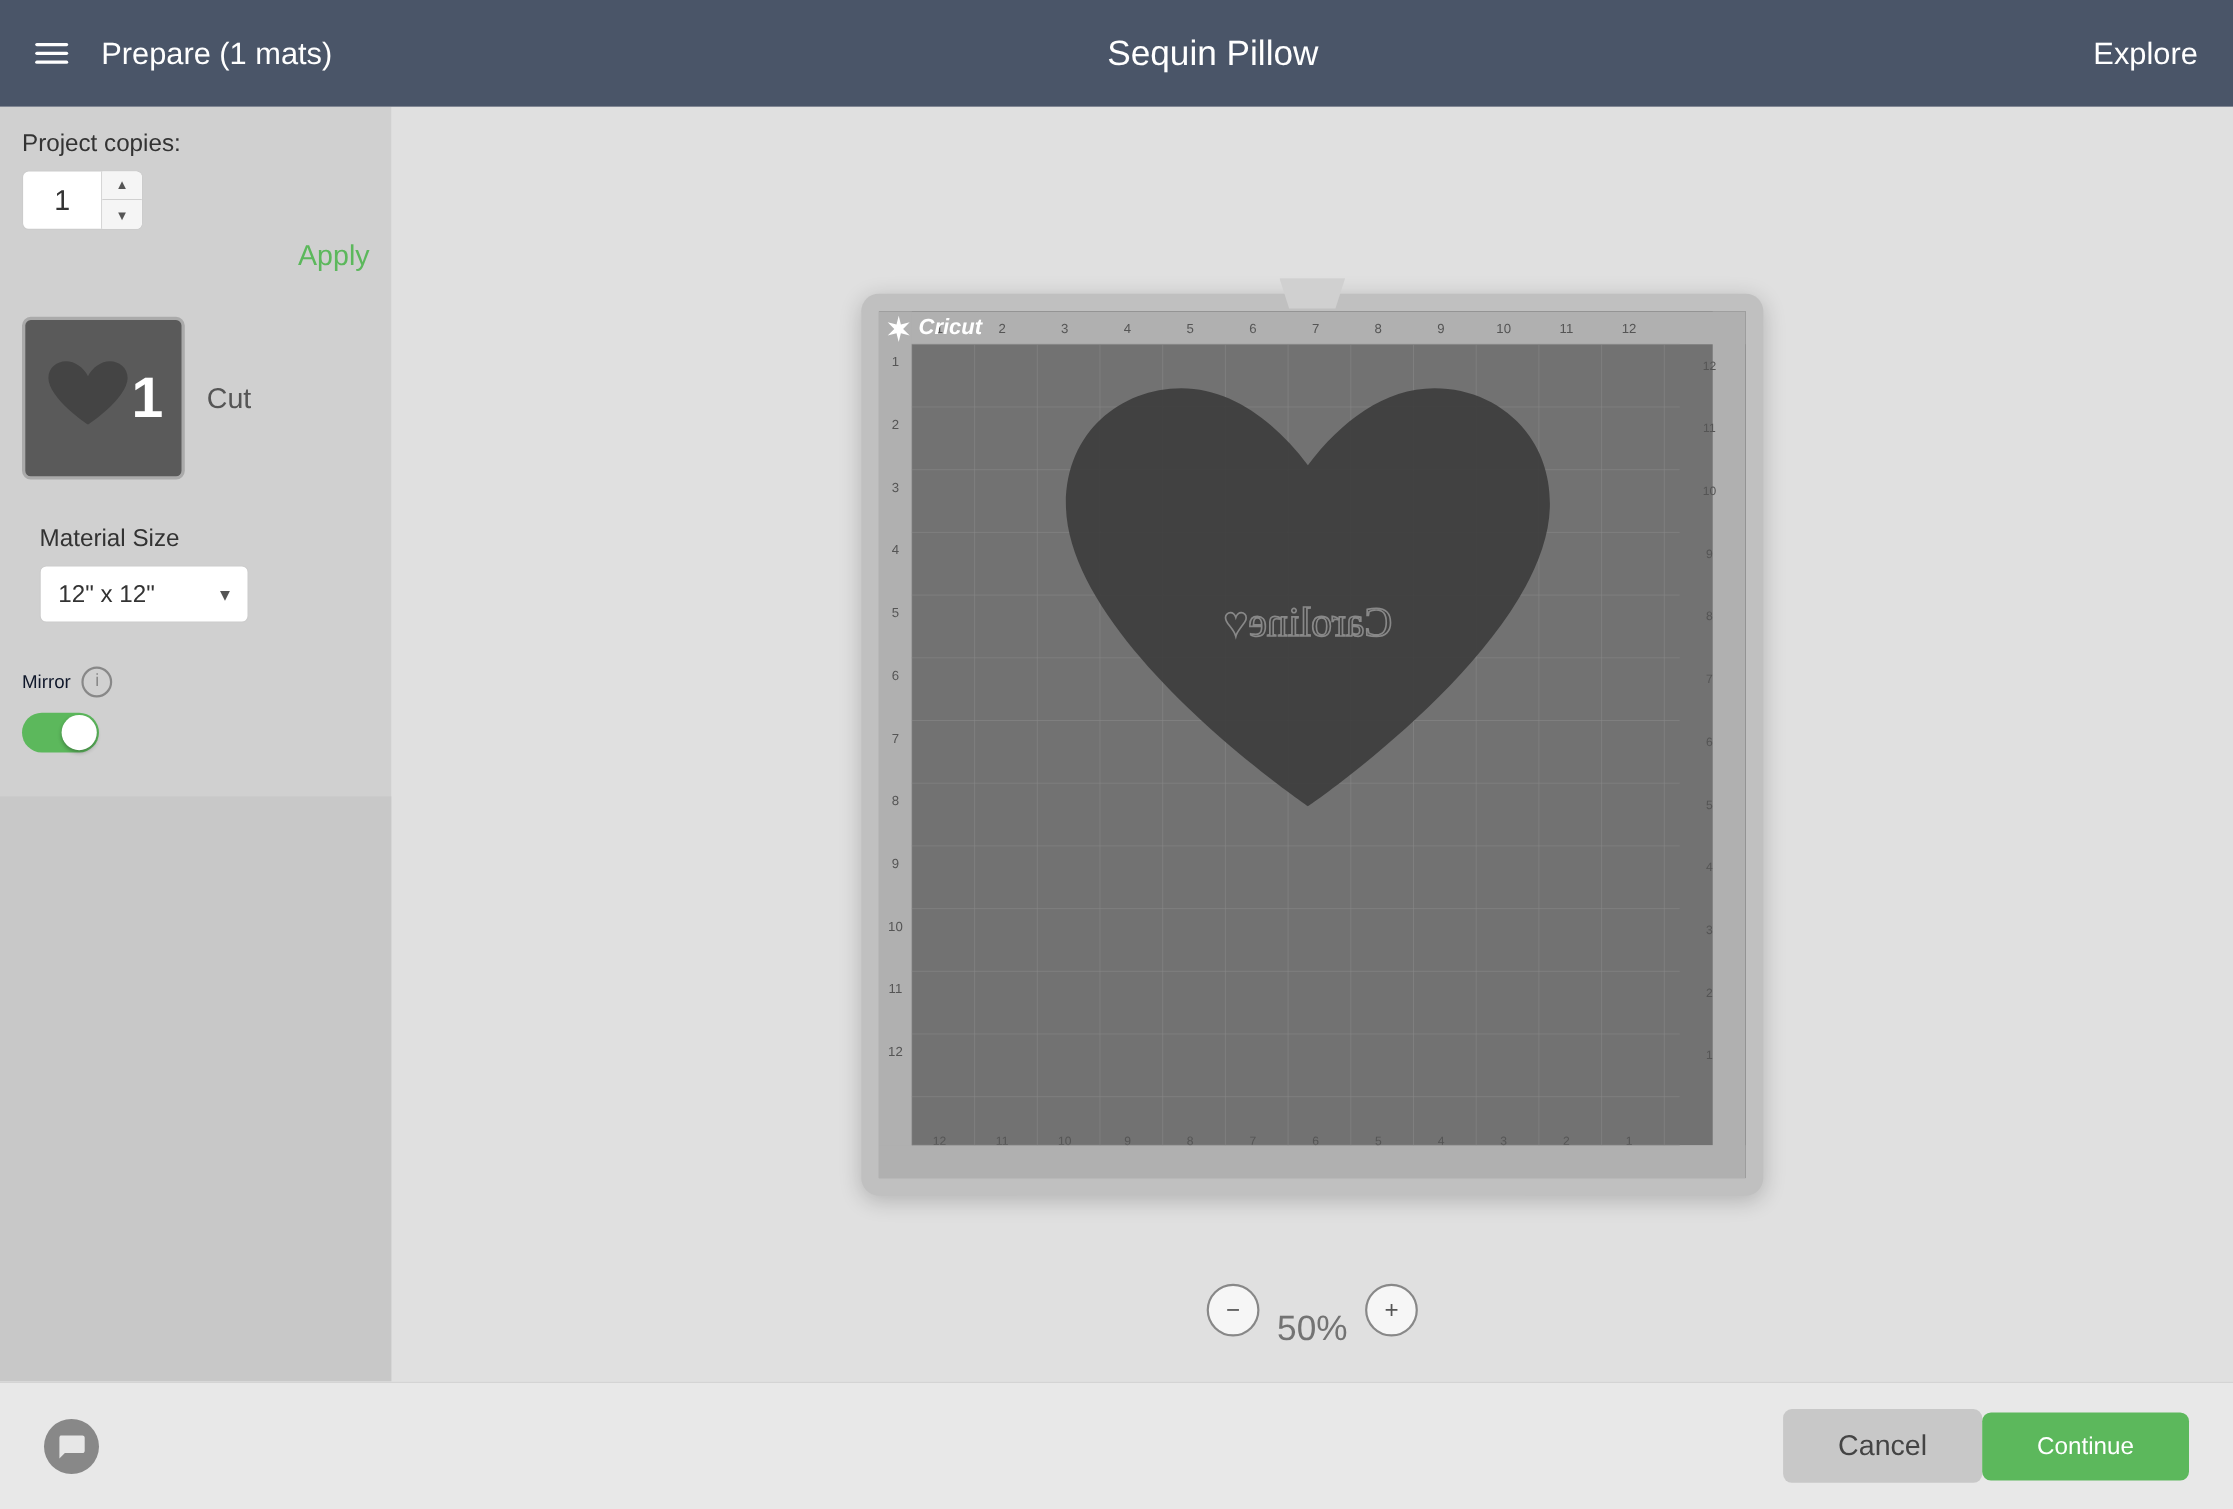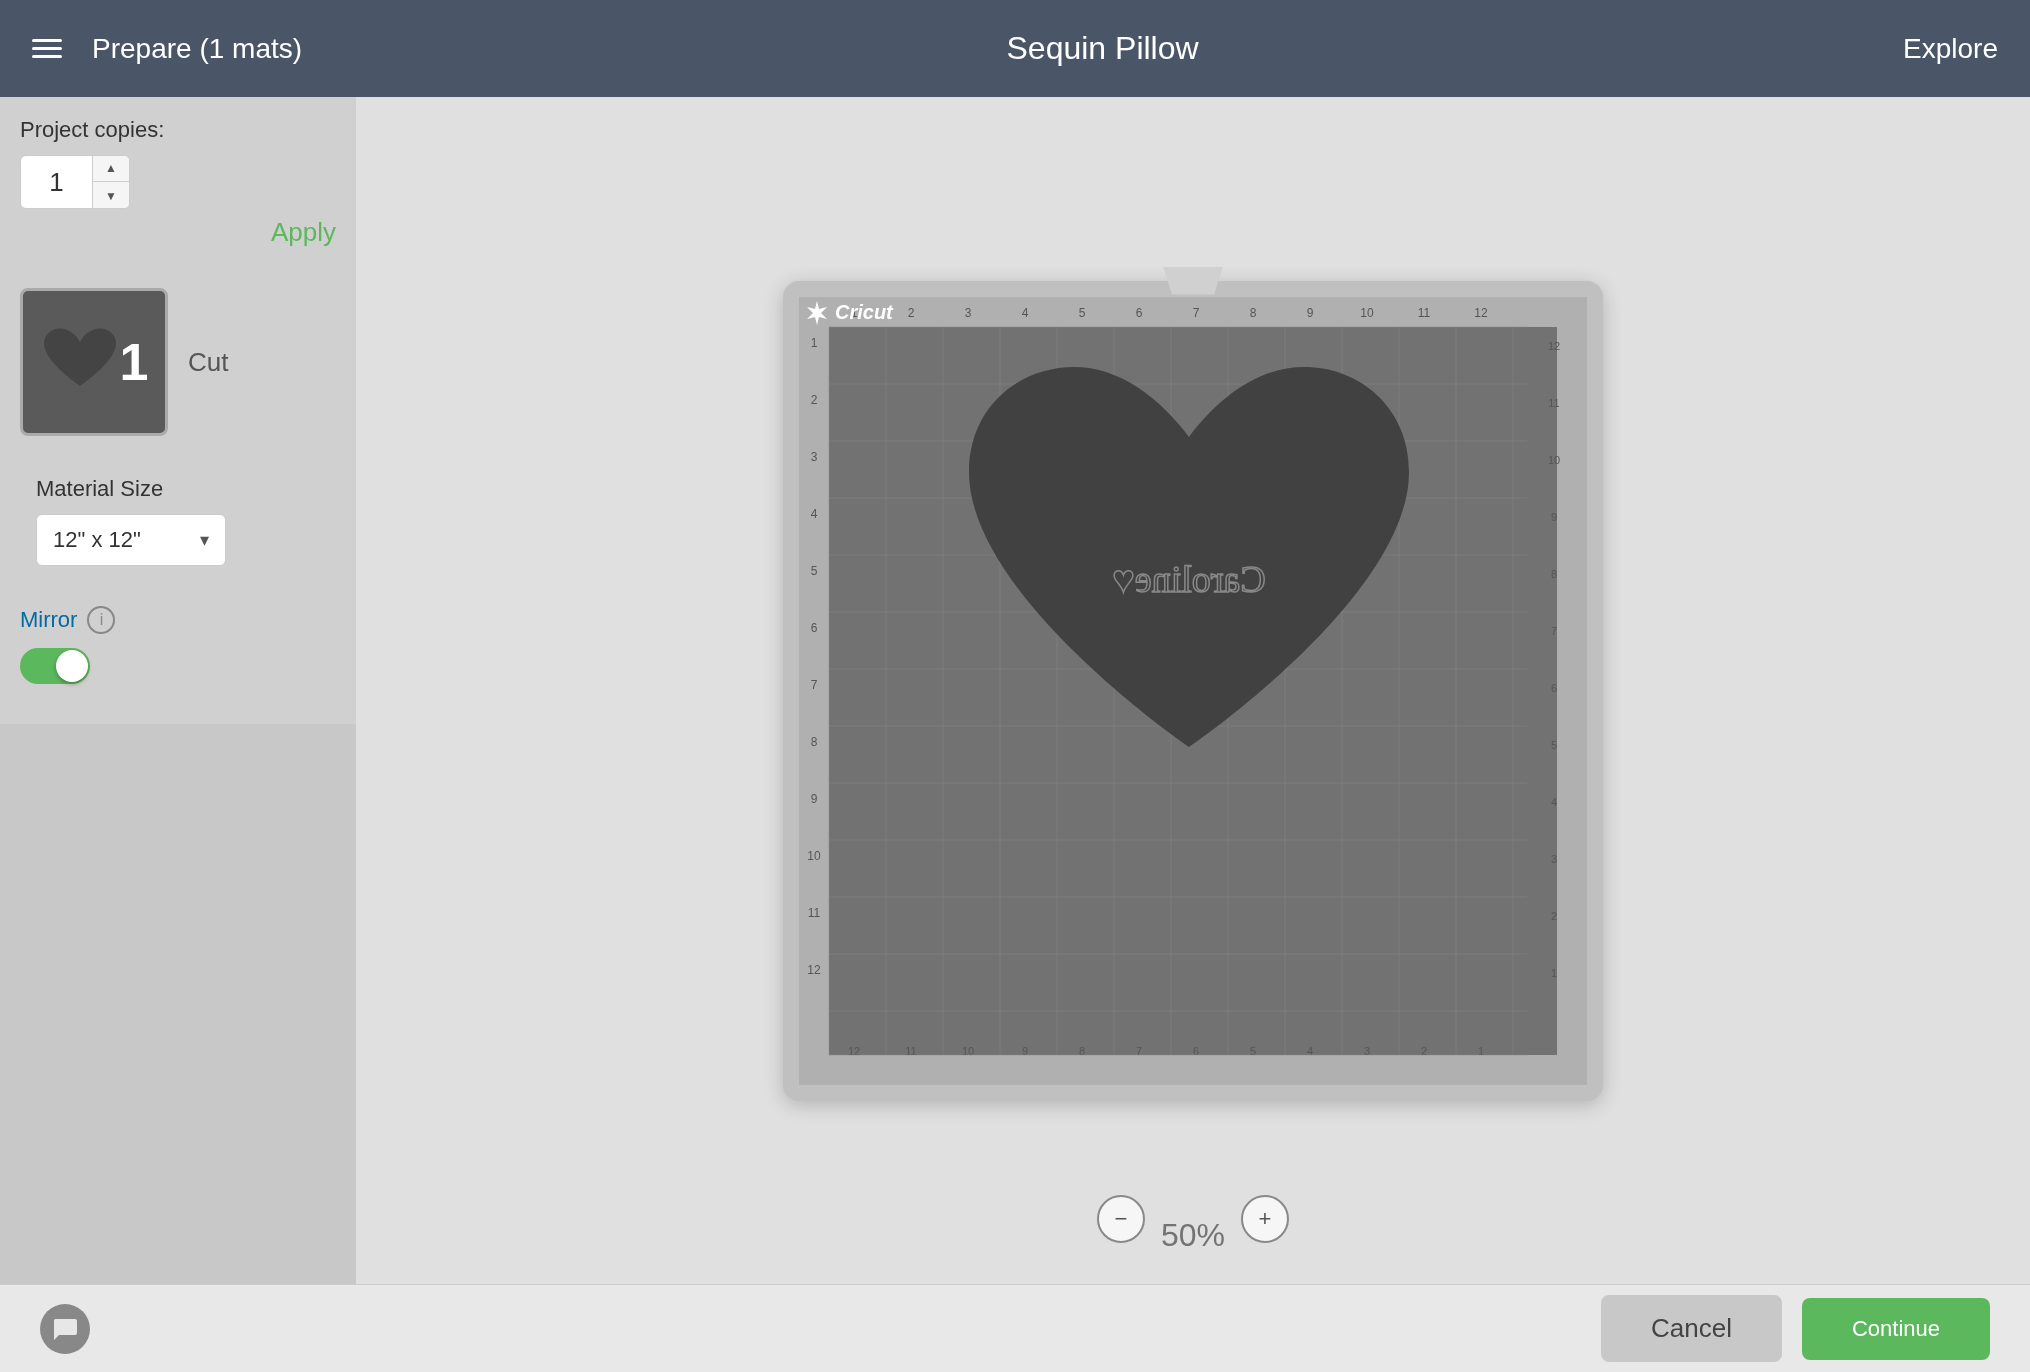--- a/index.html
+++ b/index.html
@@ -87,21 +87,21 @@
       width: 190px;
       display: flex;
       align-items: center;
       justify-content: space-between;
       cursor: pointer;
     }
     .dropdown-arrow { font-size: 18px; color: #555; }
 
     .mirror-section { margin: 20px 0; }
     .mirror-label-row { display: flex; align-items: center; gap: 10px; margin-bottom: 14px; }
-    .mirror-label { font-size: 22px; color: #0369a1; }
+    .mirror-label { font-size: 17px; color: #0f172a; }
     .info-icon {
       width: 28px; height: 28px;
       border: 2px solid #888;
       border-radius: 50%;
       display: flex; align-items: center; justify-content: center;
       font-size: 16px; color: #888; cursor: pointer;
     }
     .toggle-switch {
       width: 70px; height: 36px;
       background: #5cb85c;
@@ -181,27 +181,26 @@
       border-radius: 50%;
       border: 2px solid #888;
       background: rgba(255,255,255,0.7);
       display: flex; align-items: center; justify-content: center;
       font-size: 22px; color: #555; cursor: pointer;
     }
     .zoom-level { font-size: 32px; color: #737373; margin-top: 34px; }
 
     
     .footer {
-      height: 88px;
+      height: 116px;
       background: #e8e8e8;
       display: flex;
       align-items: center;
       justify-content: flex-end;
       padding: 0 40px;
-      gap: 20px;
       border-top: 1px solid #ccc;
       flex-shrink: 0;
     }
     .footer-left { flex: 1; }
     .chat-icon {
       width: 50px; height: 50px;
       border-radius: 50%;
       background: #888;
       display: flex; align-items: center; justify-content: center;
       cursor: pointer;

